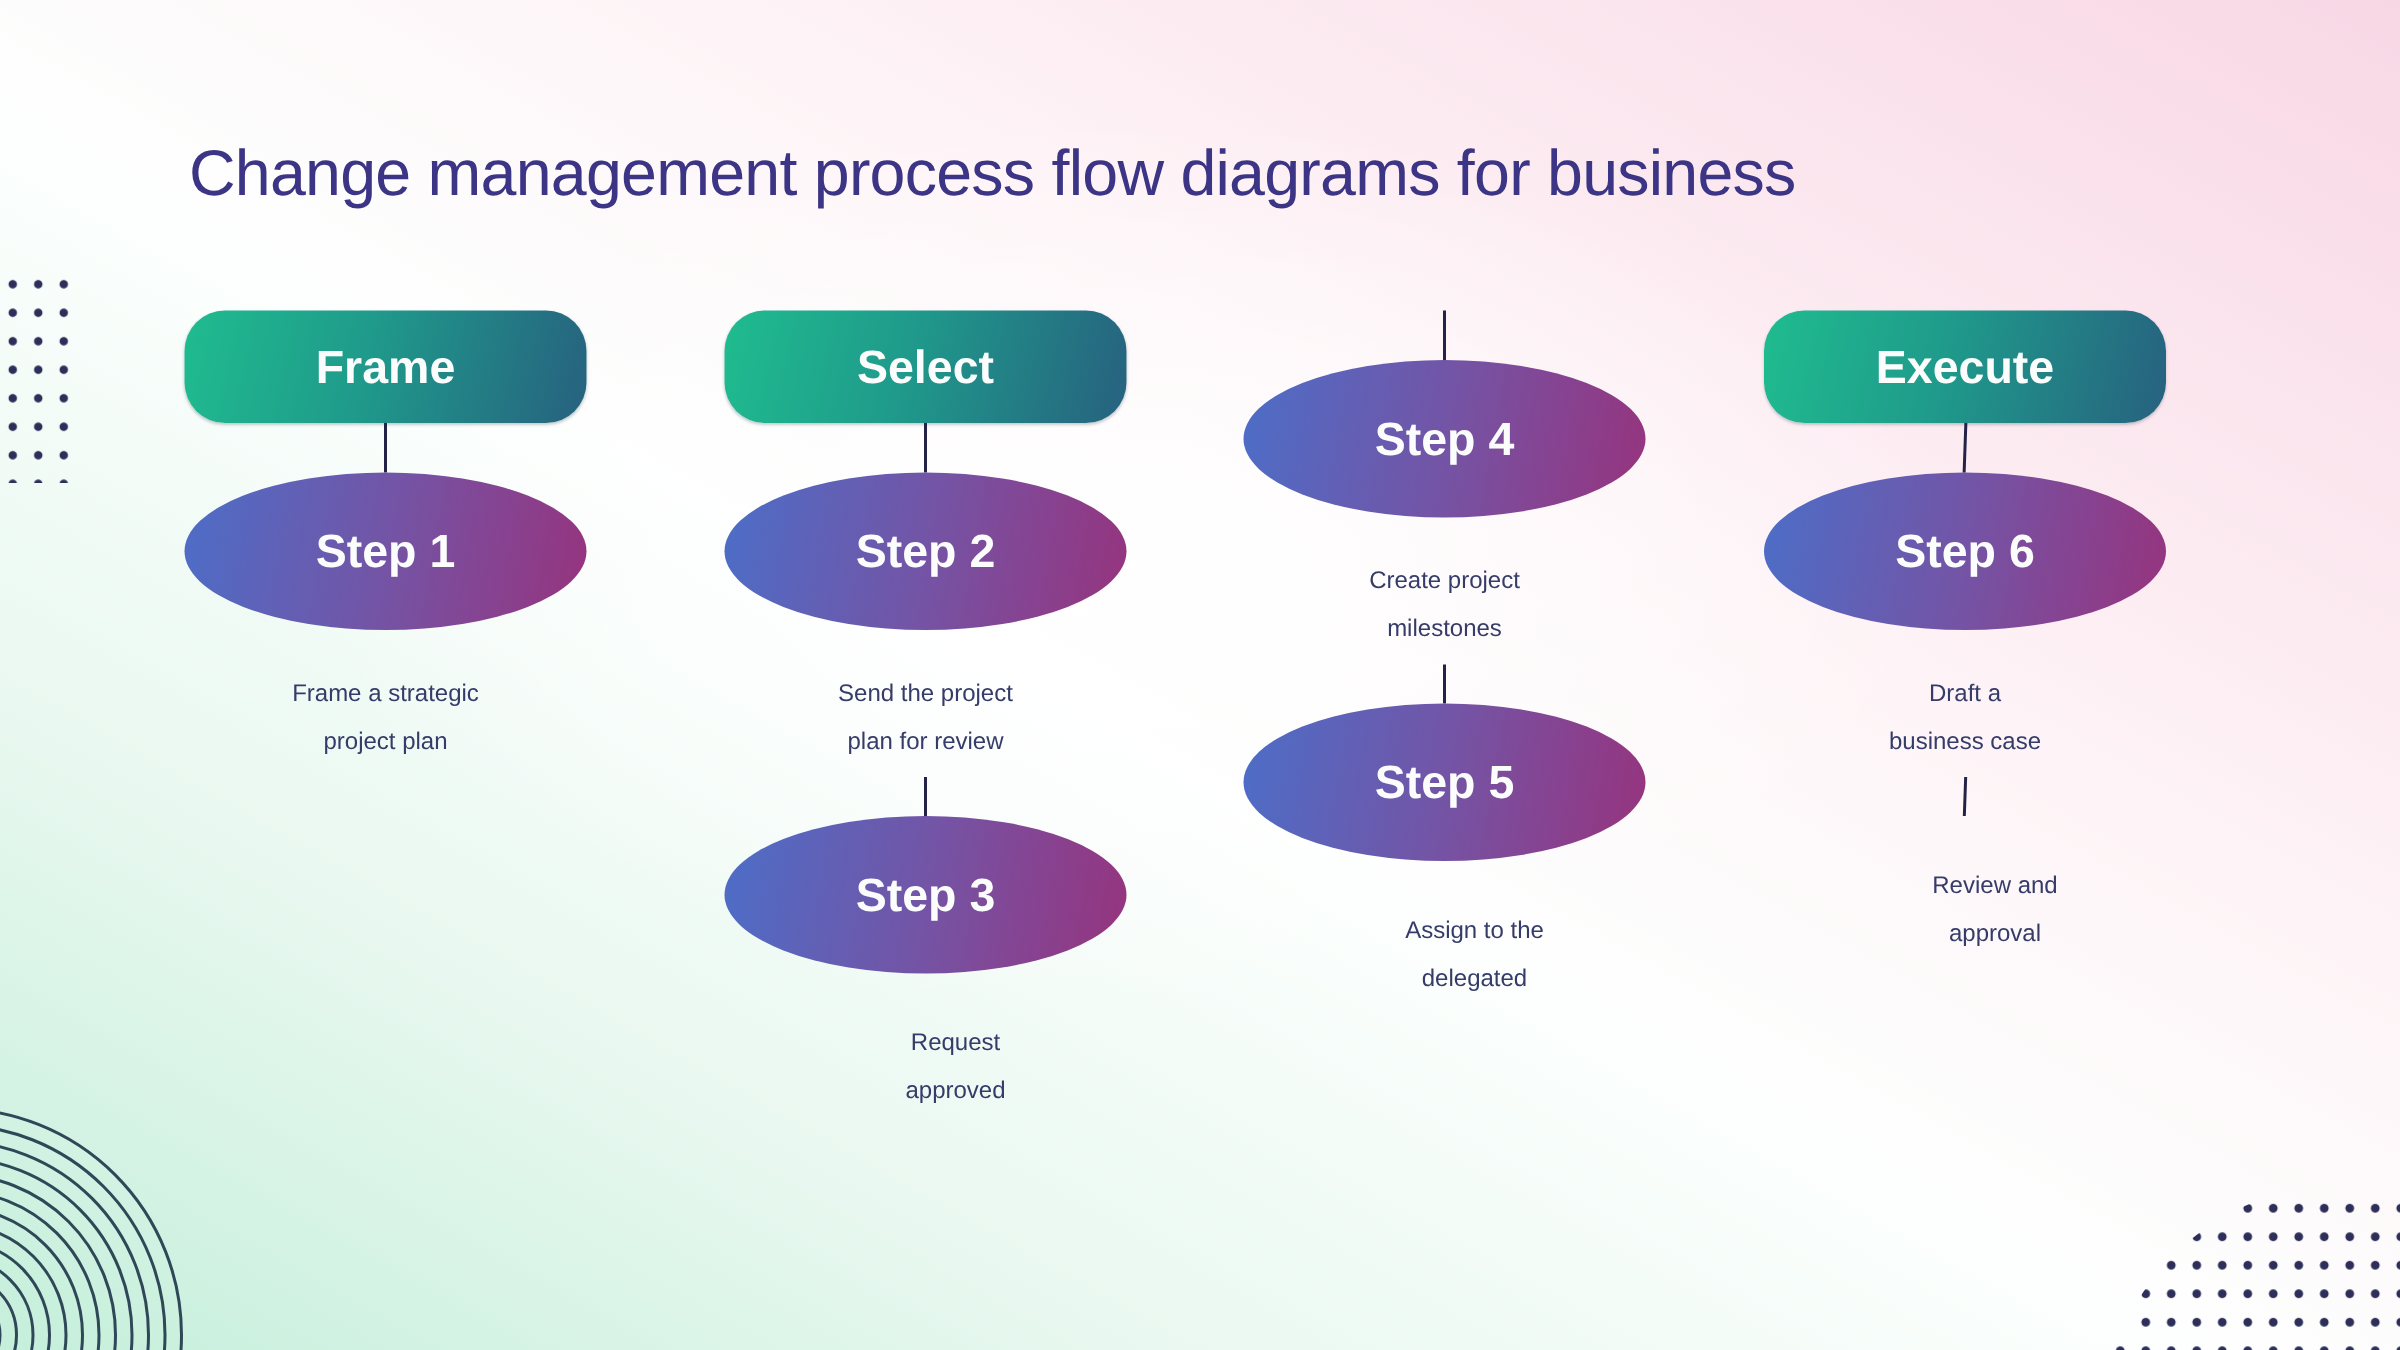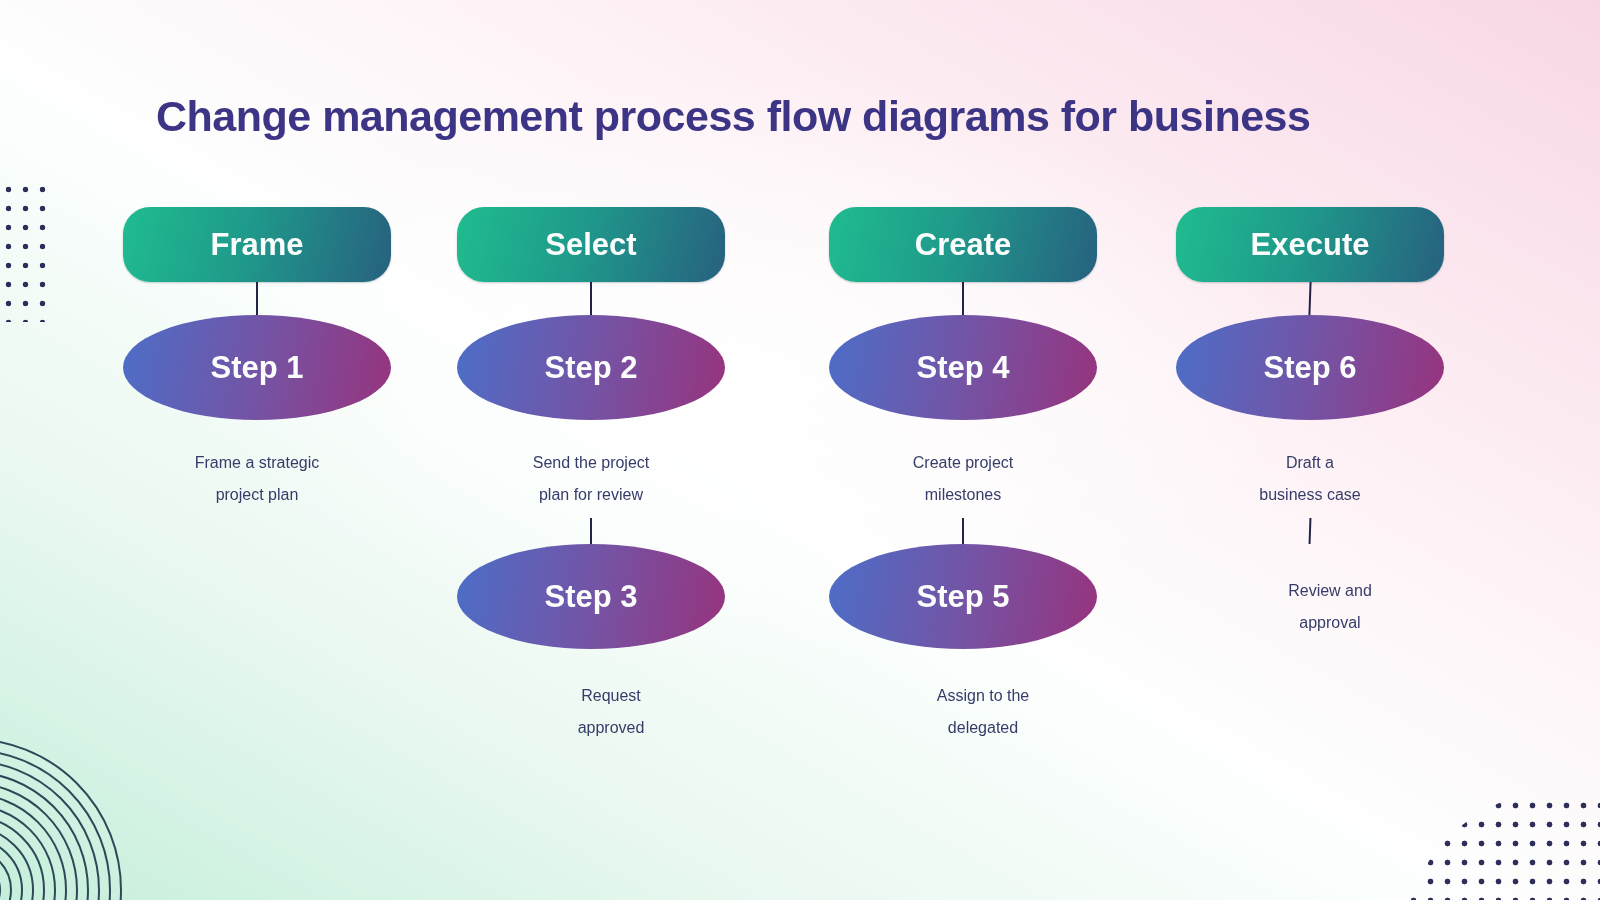--- a/index.html
+++ b/index.html
@@ -4,22 +4,22 @@
 <style>
   html,body{margin:0;padding:0;}
   body{font-family:"Liberation Sans", sans-serif;}
   .canvas{
     position:relative;width:1600px;height:900px;overflow:hidden;
     background:
       radial-gradient(ellipse 760px 420px at 47% 42%, rgba(255,255,255,.9) 0%, rgba(255,255,255,0) 72%),
       linear-gradient(to top right,#c5efdb 0%,#e9f8f0 24%,#fdfffe 46%,#fef4f7 64%,#f8d7e5 100%);
   }
   .title{
-    position:absolute;left:156px;top:92px;margin:0;
-    font-size:43px;font-weight:bold;letter-spacing:-.5px;white-space:nowrap;
+    position:absolute;left:126px;top:92px;margin:0;
+    font-size:43px;font-weight:normal;letter-spacing:-.5px;white-space:nowrap;
     color:#3c3484;
   }
   .column{position:absolute;top:207px;width:268px;display:flex;flex-direction:column;align-items:center;}
   .stage-header{
     width:268px;height:75px;border-radius:27px;flex:none;
     display:flex;align-items:center;justify-content:center;
     background:linear-gradient(103deg,#1fbc8f 0%,#1f9a8b 45%,#27617f 100%);
     color:#fbfdfd;font-size:31px;font-weight:bold;
     box-shadow:0 1px 2px rgba(30,60,70,.25);
   }
@@ -79,34 +79,33 @@
   <div class="dot-blob"></div>
 
   <div class="column" style="left:123px">
     <div class="stage-header">Frame</div>
     <div class="connector"></div>
     <div class="step-ellipse">Step 1</div>
     <div class="step-desc">Frame a strategic
 project plan</div>
   </div>
 
-  <div class="column" style="left:457px">
+  <div class="column" style="left:483px">
     <div class="stage-header">Select</div>
     <div class="connector"></div>
     <div class="step-ellipse">Step 2</div>
     <div class="step-desc">Send the project
 plan for review</div>
     <div class="connector c2"></div>
     <div class="step-ellipse">Step 3</div>
     <div class="step-desc d2">Request
 approved</div>
   </div>
 
   <div class="column" style="left:829px">
-    <div class="stage-header">Create</div>
     <div class="connector"></div>
     <div class="step-ellipse">Step 4</div>
     <div class="step-desc">Create project
 milestones</div>
     <div class="connector c2"></div>
     <div class="step-ellipse">Step 5</div>
     <div class="step-desc d2">Assign to the
 delegated</div>
   </div>
 

